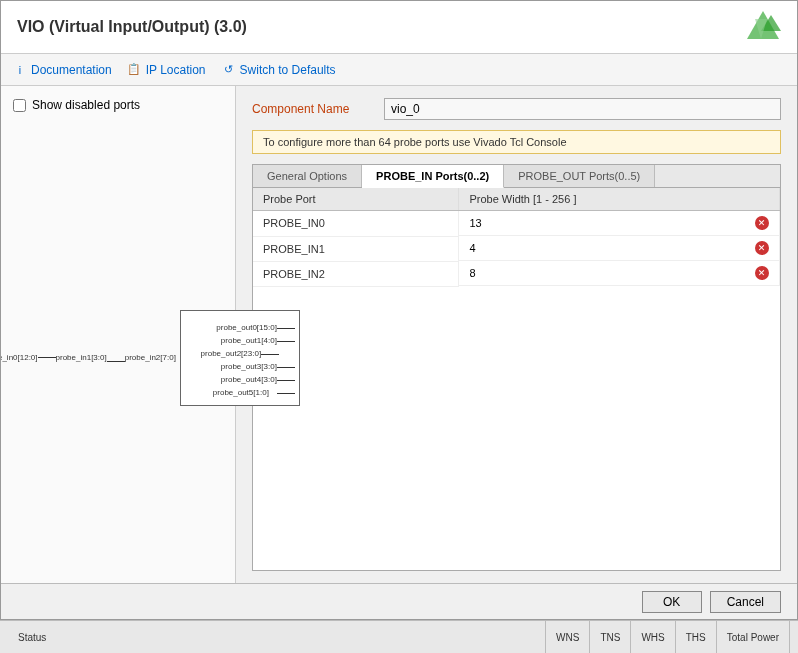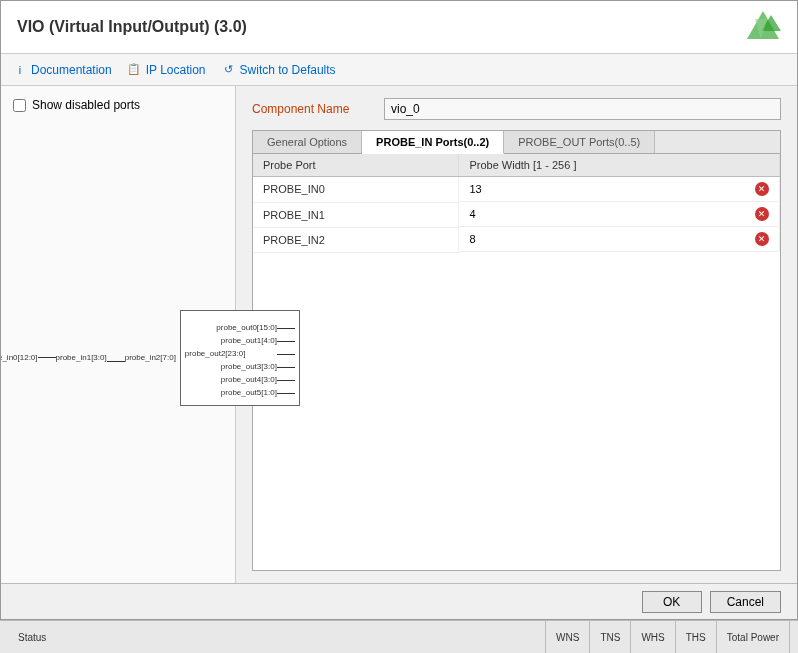--- a/index.html
+++ b/index.html
@@ -374,49 +374,52 @@
             <div style="font-size:8px;text-align:center;color:#666;margin-bottom:4px;"></div>
             <div style="display:flex;flex-direction:column;">
               <div style="display:flex;justify-content:flex-end;margin:2px 0;">
                 <span style="font-size:8px;color:#333;">probe_out0[15:0]</span>
                 <div style="width:18px;border-top:1px solid #333;margin-top:5px;"></div>
               </div>
               <div style="display:flex;justify-content:flex-end;margin:2px 0;">
                 <span style="font-size:8px;color:#333;">probe_out1[4:0]</span>
                 <div style="width:18px;border-top:1px solid #333;margin-top:5px;"></div>
               </div>
-              <div style="display:flex;justify-content:space-between;margin:2px 0;">
+              <div style="display:flex;justify-content:center;margin:2px 0;">
                 <span style="font-size:8px;color:#333;">probe_out2[23:0]</span>
                 <div style="width:18px;border-top:1px solid #333;margin-top:5px;"></div>
               </div>
               <div style="display:flex;justify-content:flex-end;margin:2px 0;">
                 <span style="font-size:8px;color:#333;">probe_out3[3:0]</span>
                 <div style="width:18px;border-top:1px solid #333;margin-top:5px;"></div>
               </div>
               <div style="display:flex;justify-content:flex-end;margin:2px 0;">
                 <span style="font-size:8px;color:#333;">probe_out4[3:0]</span>
                 <div style="width:18px;border-top:1px solid #333;margin-top:5px;"></div>
               </div>
-              <div style="display:flex;justify-content:flex-end;margin:2px 0;">
+              <div style="display:flex;justify-content:flex-end;margin:2px 0;gap:8px;">
                 <span style="font-size:8px;color:#333;">probe_out5[1:0]</span>
                 <div style="width:18px;border-top:1px solid #333;margin-top:5px;"></div>
               </div>
             </div>
           </div>
         </div>
       </div>
     </div>
 
     <div class="right-panel">
 
       <div class="component-name-row">
         <span class="component-name-label">Component Name</span>
         <input class="component-name-input" type="text" value="vio_0" style="">
       </div>
 
+      <div class="info-bar">
+        <span>To configure more than 64 probe ports use Vivado Tcl Console</span>
+      </div>
 
       <div class="tabs-container">
         <div class="tab-header">
           <div class="tab">General Options</div>
           <div class="tab active">PROBE_IN Ports(0..2)</div>
           <div class="tab">PROBE_OUT Ports(0..5)</div>
         </div>
         <div class="tab-content">
           <table class="probe-table">
             <thead>

